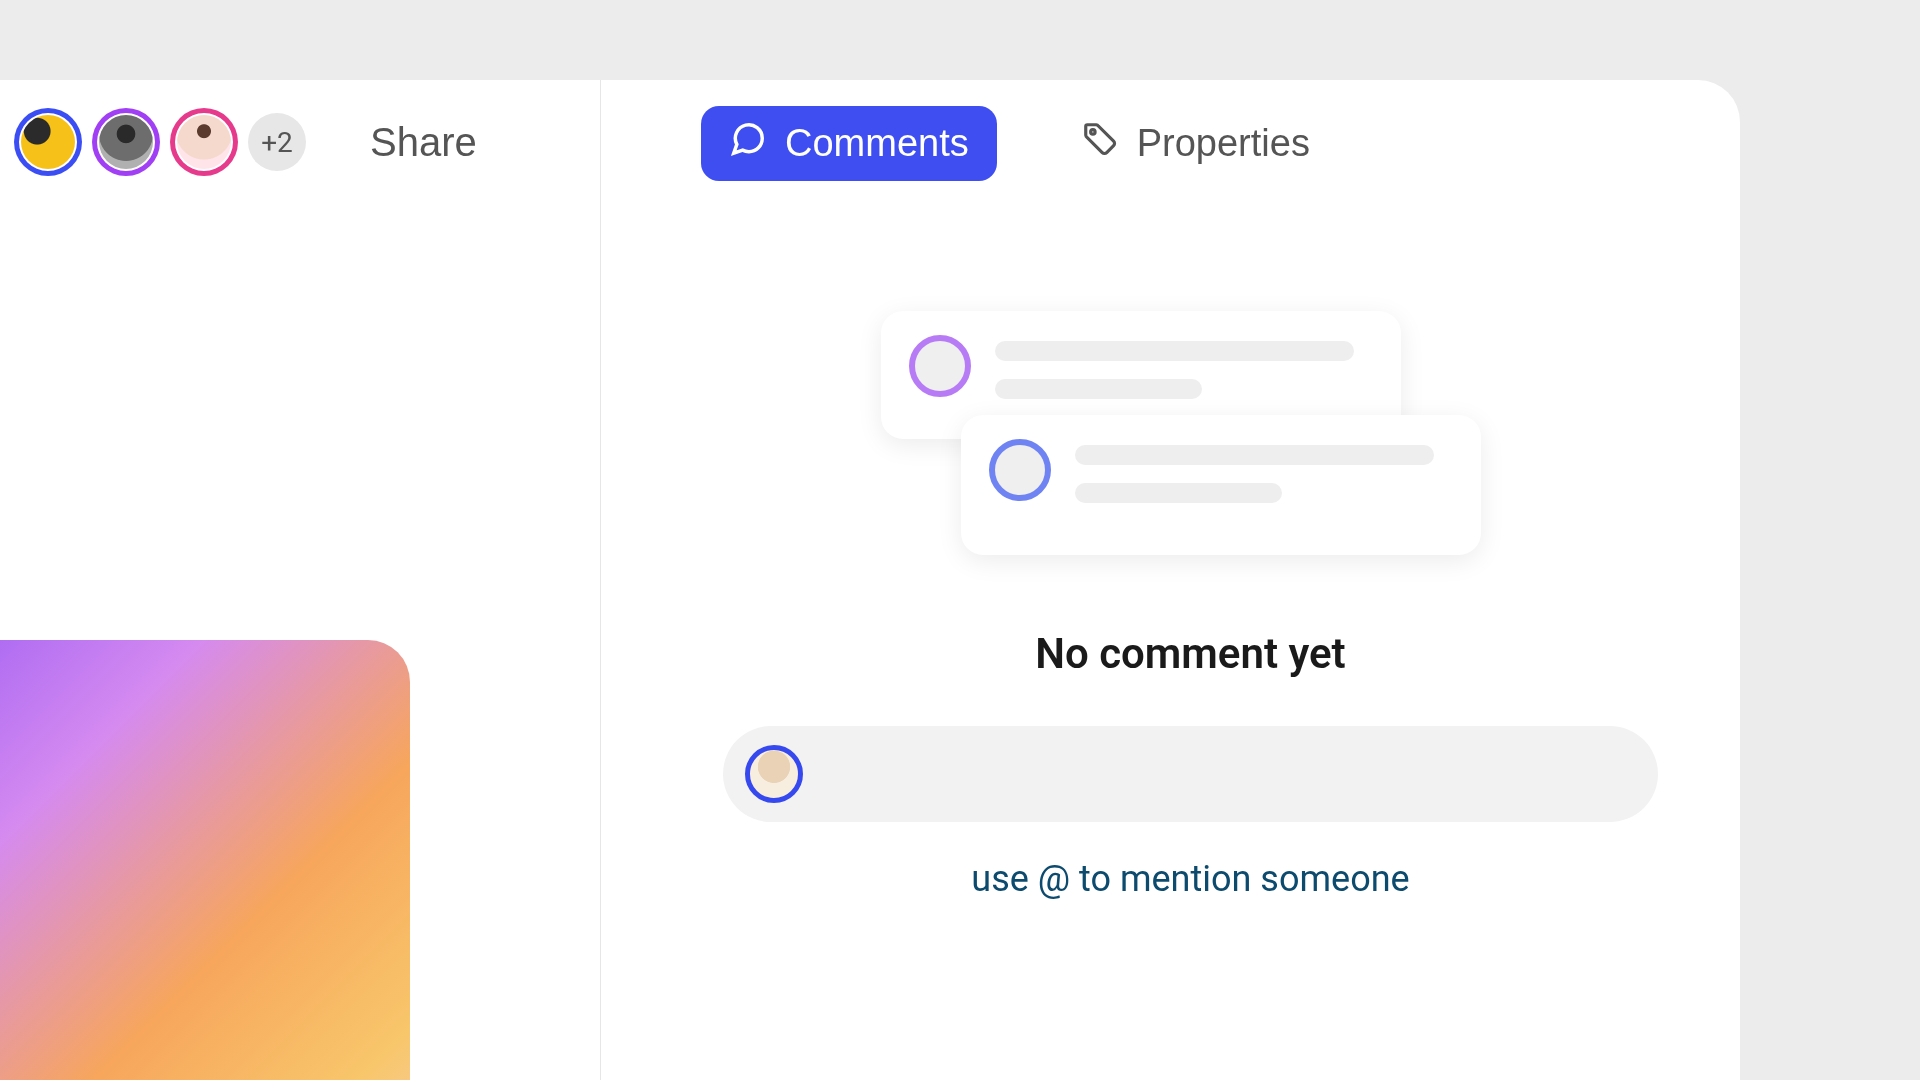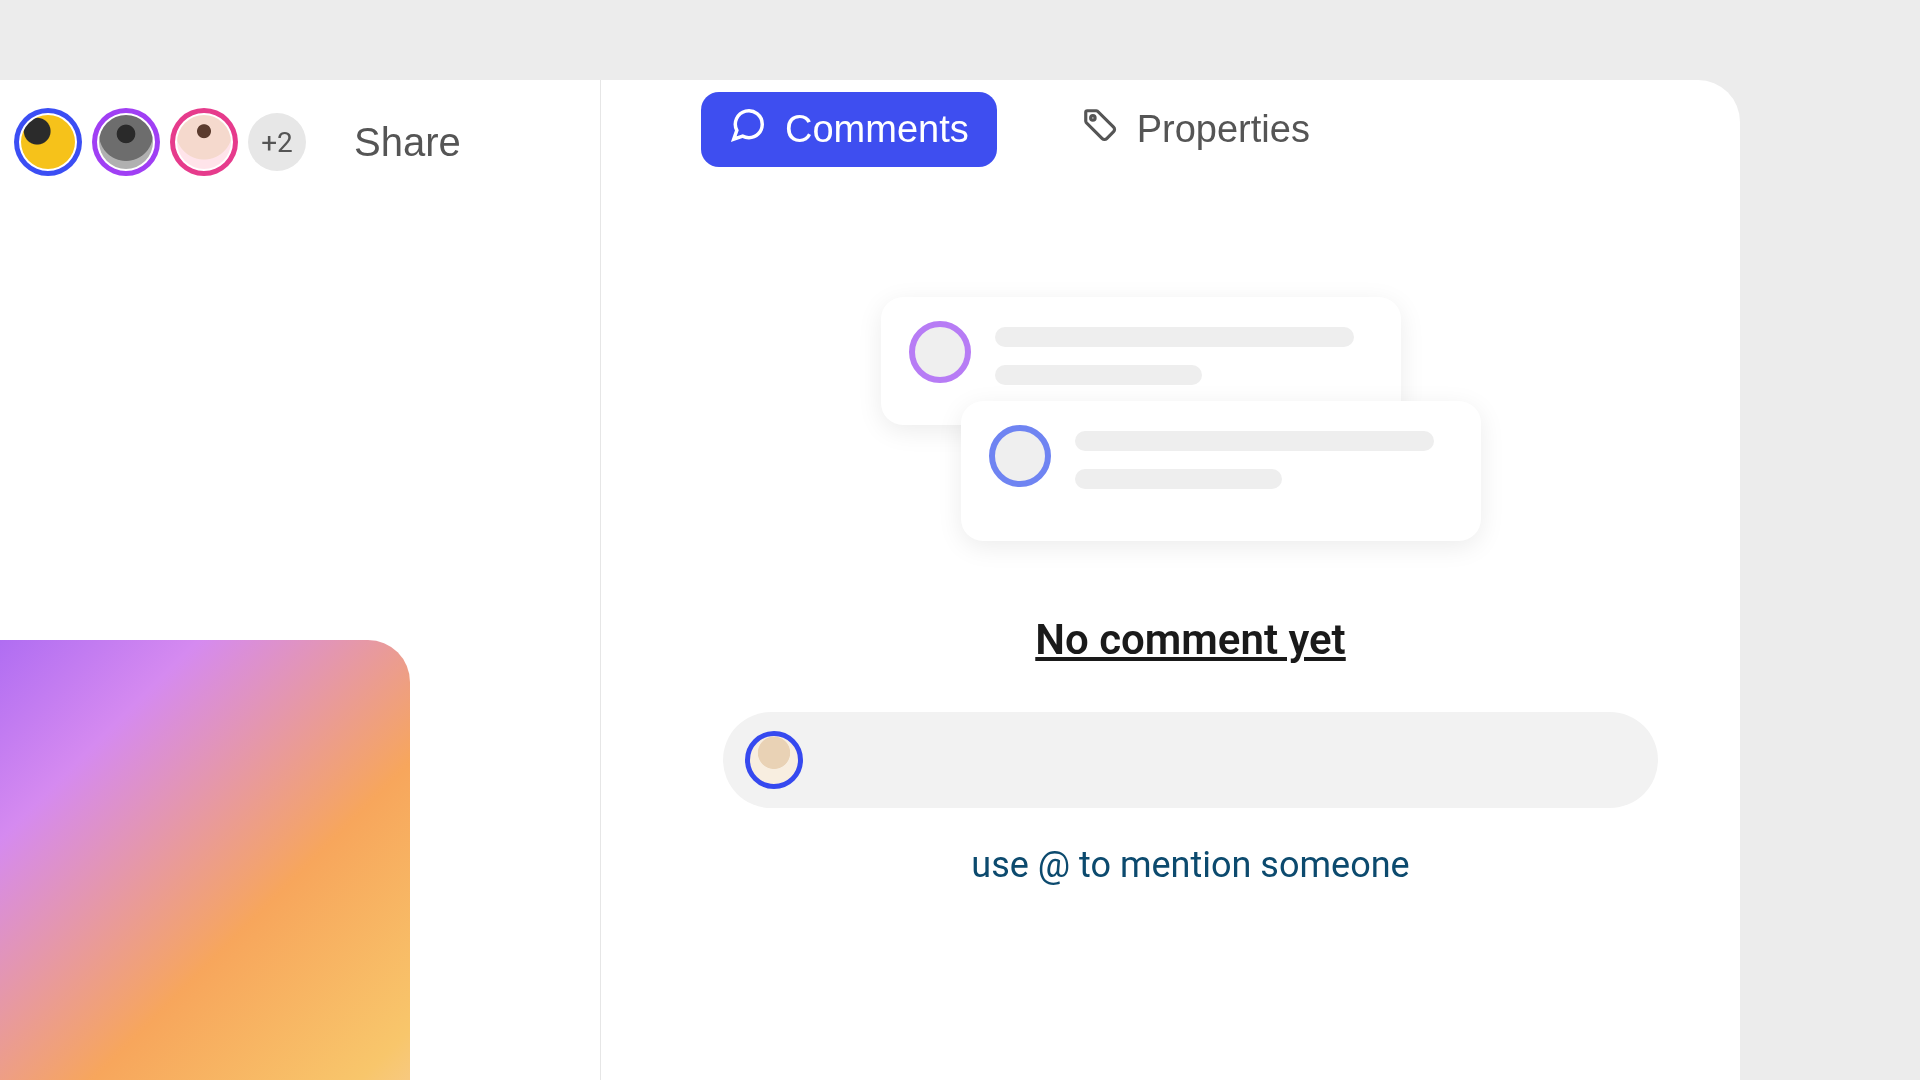--- a/index.html
+++ b/index.html
@@ -68,42 +68,42 @@
   .av-a { background: radial-gradient(circle at 30% 30%, #2b2b2b 0 24%, #f6c21a 26% 100%); }
   .av-b { background: radial-gradient(circle at 50% 35%, #2a2a2a 0 20%, #6d6d6d 22% 60%, #b0b0b0 62% 100%); }
   .av-c { background: radial-gradient(circle at 50% 30%, #5b3b2e 0 14%, #f5d9cd 16% 60%, #ffe4ea 62% 100%); }
   .avatar-more {
     width: 58px; height: 58px; border-radius: 50%;
     background: #e7e7e7;
     display: flex; align-items: center; justify-content: center;
     font-size: 28px; color: #555;
   }
   .share-btn {
-    margin-left: 34px;
+    margin-left: 50px;
     font-size: 40px;
     color: #555;
     background: none; border: none; cursor: pointer;
   }
   .gradient-card {
     position: absolute;
     left: 0;
     top: 560px;
     width: 410px;
     height: 700px;
     border-top-right-radius: 42px;
     background: linear-gradient(135deg, #b06df2 0%, #d58af0 18%, #f7a65c 48%, #f8c66b 72%, #f6d9e4 100%);
   }
   
   .right {
     position: absolute;
     left: 601px;
     right: 0;
     top: 0;
     bottom: 0;
-    padding: 12px 60px 0 100px;
+    padding: 26px 60px 0 100px;
   }
   .tabs {
     display: flex;
     align-items: center;
     gap: 56px;
     font-size: 38px;
   }
   .tab {
     display: flex; align-items: center; gap: 18px;
     color: #555;
@@ -147,21 +147,20 @@
   .faux-line { height: 20px; border-radius: 10px; background: #eeeeee; }
   .faux-line.short { width: 55%; }
   .faux-line.long  { width: 95%; }
 
   .empty-text {
     text-align: center;
     margin-top: 58px;
     font-size: 42px;
     font-weight: 600;
     color: #1a1a1a;
-    text-decoration: underline;
   }
 
   .comment-input-wrap {
     margin: 48px 22px 0 22px;
     height: 96px;
     background: #f2f2f2;
     border-radius: 48px;
     display: flex;
     align-items: center;
     padding: 0 22px;

